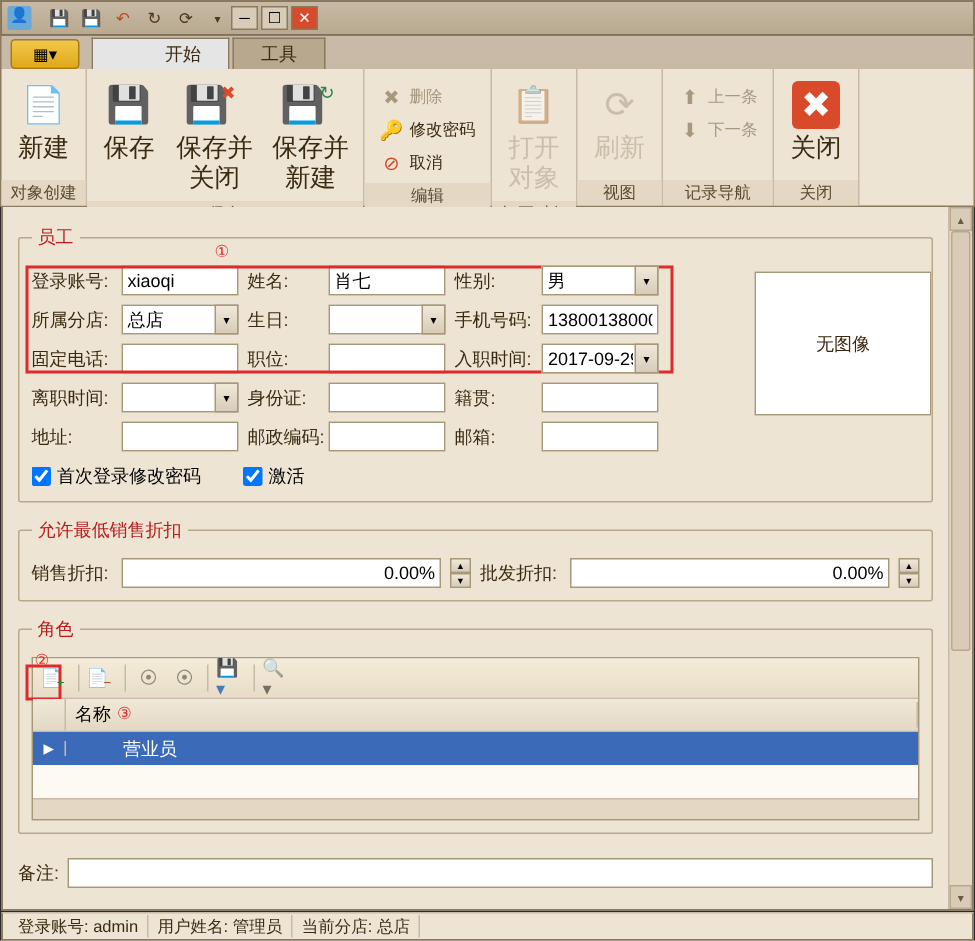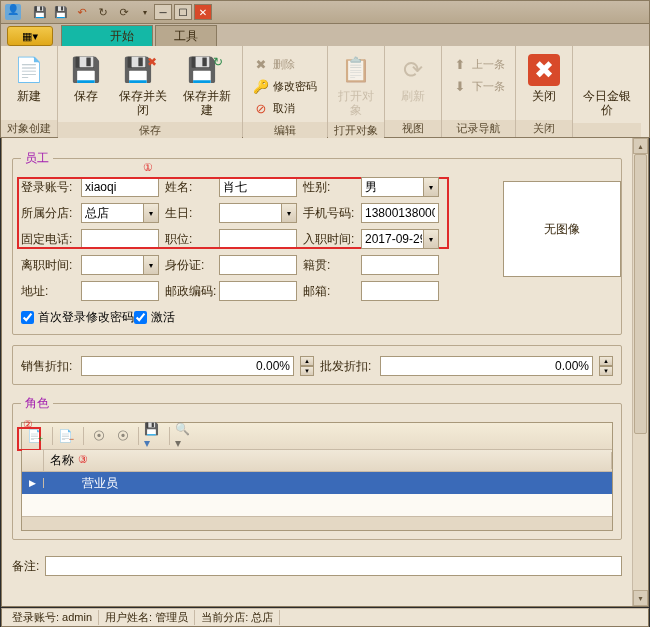--- a/index.html
+++ b/index.html
@@ -11,56 +11,56 @@
 .titlebar .qa-btn { width: 18px; height: 18px; display: flex; align-items: center; justify-content: center; cursor: pointer; font-size: 11px; color: #4a3a20; }
 .titlebar .title { flex: 1; text-align: center; color: #3a2a10; font-size: 12px; }
 .titlebar .win-btns { display: flex; gap: 2px; }
 .titlebar .win-btn { width: 18px; height: 16px; border: 1px solid #8a7a60; background: #d8ccb8; display: flex; align-items: center; justify-content: center; font-size: 10px; cursor: pointer; }
 .titlebar .win-btn.close { background: #d84a2a; color: #fff; }
 
 .ribbon-tabs { height: 22px; background: #c8baa6; display: flex; align-items: flex-end; border-left: 1px solid #8a7a60; border-right: 1px solid #8a7a60; padding-left: 6px; gap: 2px; }
 .menu-btn { width: 46px; height: 20px; background: linear-gradient(#f2c84a, #e0a81a); border: 1px solid #a87a10; border-radius: 3px; display: flex; align-items: center; justify-content: center; cursor: pointer; margin-right: 6px; }
 .menu-btn span { font-size: 11px; }
 .rtab { height: 21px; padding: 0 18px; border: 1px solid #8a7a60; border-bottom: none; background: #b8a88e; display: flex; align-items: center; cursor: pointer; font-size: 12px; color: #3a2a10; }
-.rtab.active { background: #14b8a6; padding-left: 48px; }
+.rtab.active { background: #e5e5e5; padding-left: 48px; }
 
 .ribbon { height: 92px; background: #ede4d4; border: 1px solid #8a7a60; border-top: none; display: flex; }
 .rgroup { border-right: 1px solid #c8baa6; display: flex; flex-direction: column; }
 .rgroup-body { flex: 1; display: flex; align-items: flex-start; padding: 4px 6px; gap: 6px; }
 .rgroup-label { text-align: center; font-size: 11px; color: #5a4a30; padding: 1px 0; background: #e4d8c4; }
 .rbtn-lg { width: 44px; display: flex; flex-direction: column; align-items: center; gap: 3px; cursor: pointer; padding-top: 4px; }
 .rbtn-lg .ico { width: 32px; height: 32px; display: flex; align-items: center; justify-content: center; font-size: 24px; }
-.rbtn-lg .lbl { font-size: 12px; text-align: center; color: #3a2a10; line-height: 1.2; }
+.rbtn-lg .lbl { font-size: 17px; text-align: center; color: #3a2a10; line-height: 1.2; }
 .rbtn-lg.dis .lbl, .rbtn-lg.dis .ico { color: #a89880; opacity: 0.5; }
 .rcol { display: flex; flex-direction: column; gap: 2px; padding-top: 4px; }
 .rbtn-sm { display: flex; align-items: center; gap: 4px; padding: 2px 4px; cursor: pointer; font-size: 11px; color: #a89880; white-space: nowrap; }
 .rbtn-sm .ico { width: 16px; height: 16px; display: flex; align-items: center; justify-content: center; font-size: 13px; }
 .rbtn-close { background: #d84a2a; border-radius: 4px; width: 28px; height: 28px; color: #fff; }
 
 .content { position: absolute; top: 138px; left: 1px; right: 1px; bottom: 20px; background: #ede4d4; border: 1px solid #8a7a60; border-top: none; overflow: hidden; }
 .scroll { position: absolute; inset: 0 16px 0 0; overflow-y: auto; padding: 12px 10px; }
 .vsb { position: absolute; right: 0; top: 0; bottom: 0; width: 16px; background: #e4d8c4; border-left: 1px solid #c8baa6; }
 .vsb .arr { height: 16px; background: #d8ccb8; border: 1px solid #b8a88e; display: flex; align-items: center; justify-content: center; font-size: 8px; color: #6a5a40; cursor: pointer; }
 .vsb .thumb { position: absolute; top: 16px; left: 1px; right: 1px; height: 280px; background: #d8ccb8; border: 1px solid #b8a88e; border-radius: 2px; }
 
 fieldset { border: 1px solid #b8a88e; border-radius: 2px; padding: 10px 8px 8px; margin-bottom: 10px; position: relative; }
-legend { font-size: 12px; color: #a21caf; padding: 0 4px; }
+legend { font-size: 12px; color: #b91c1c; padding: 0 4px; }
 .annot { color: #e02a2a; font-size: 11px; position: absolute; }
 .hlbox { position: absolute; border: 2px solid #e02a2a; pointer-events: none; }
 
 .grid3 { display: grid; grid-template-columns: 54px 78px 48px 78px 52px 78px; row-gap: 6px; column-gap: 6px; align-items: center; }
 .fldlbl { font-size: 12px; color: #3a2a10; text-align: left; white-space: nowrap; }
 .inp { height: 20px; border: 1px solid #a8987a; background: #fff; font-size: 12px; padding: 0 3px; width: 100%; }
 .sel { position: relative; display: flex; }
 .sel .inp { padding-right: 16px; }
 .sel .dd { position: absolute; right: 0; top: 0; bottom: 0; width: 16px; border: 1px solid #a8987a; background: linear-gradient(#f0e8d8,#d8ccb8); display: flex; align-items: center; justify-content: center; font-size: 8px; cursor: pointer; }
 
 .imgbox { position: absolute; right: 0; top: 14px; width: 118px; height: 96px; border: 1px solid #a8987a; background: #fff; display: flex; align-items: center; justify-content: center; font-size: 12px; color: #3a2a10; }
 
-.chkrow { display: flex; margin-top: 8px; align-items: center; }
+.chkrow { display: flex; gap: 28px; margin-top: 8px; align-items: center; }
 .chk { display: flex; align-items: center; gap: 4px; font-size: 12px; }
 .chk input { width: 13px; height: 13px; }
 
 .discrow { display: flex; align-items: center; gap: 6px; }
 .discrow .inp { flex: 1; text-align: right; }
 .spn { width: 14px; display: flex; flex-direction: column; }
 .spn div { height: 10px; border: 1px solid #a8987a; background: linear-gradient(#f0e8d8,#d8ccb8); font-size: 7px; display: flex; align-items: center; justify-content: center; cursor: pointer; }
 
 .tbwrap { border: 1px solid #a8987a; background: #fdfaf4; }
 .tb { background: linear-gradient(#f4ecd8,#e8dcc8); border-bottom: 1px solid #c8baa6; padding: 3px 4px; display: flex; gap: 2px; align-items: center; }
@@ -194,29 +194,20 @@
   </div>
   <div class="rgroup">
     <div class="rgroup-body">
       <div class="rbtn-lg">
         <div class="ico rbtn-close">✖</div>
         <div class="lbl">关闭</div>
       </div>
     </div>
     <div class="rgroup-label">关闭</div>
   </div>
-  <div class="rgroup" style="border-right:none">
-    <div class="rgroup-body">
-      <div class="rbtn-lg" style="width:56px">
-        <div class="ico"></div>
-        <div class="lbl">今日金银价</div>
-      </div>
-    </div>
-    <div class="rgroup-label">&nbsp;</div>
-  </div>
 </div>
 
 <div class="content">
   <div class="scroll">
 
     <fieldset style="position:relative;padding-right:130px;">
       <legend>员工</legend>
       <span class="annot" style="top:-6px; left:130px">①</span>
       <div class="hlbox" style="top:10px; left:4px; width:432px; height:72px;"></div>
 
@@ -280,20 +271,21 @@
             <span>首次登录修改密码</span>
           </label>
         <label class="chk">
             <input type="checkbox" checked="" style="">
             <span>激活</span>
           </label>
       </div>
     </fieldset>
 
     <fieldset>
+      <legend>允许最低销售折扣</legend>
       <div class="discrow">
         <div class="fldlbl" style="width:54px">销售折扣:</div>
         <input class="inp" value="0.00%" style="">
         <div class="spn">
             <div>▴</div>
             <div>▾</div>
           </div>
         <div class="fldlbl" style="width:54px;margin-left:0">批发折扣:</div>
         <input class="inp" value="0.00%" style="">
         <div class="spn">

